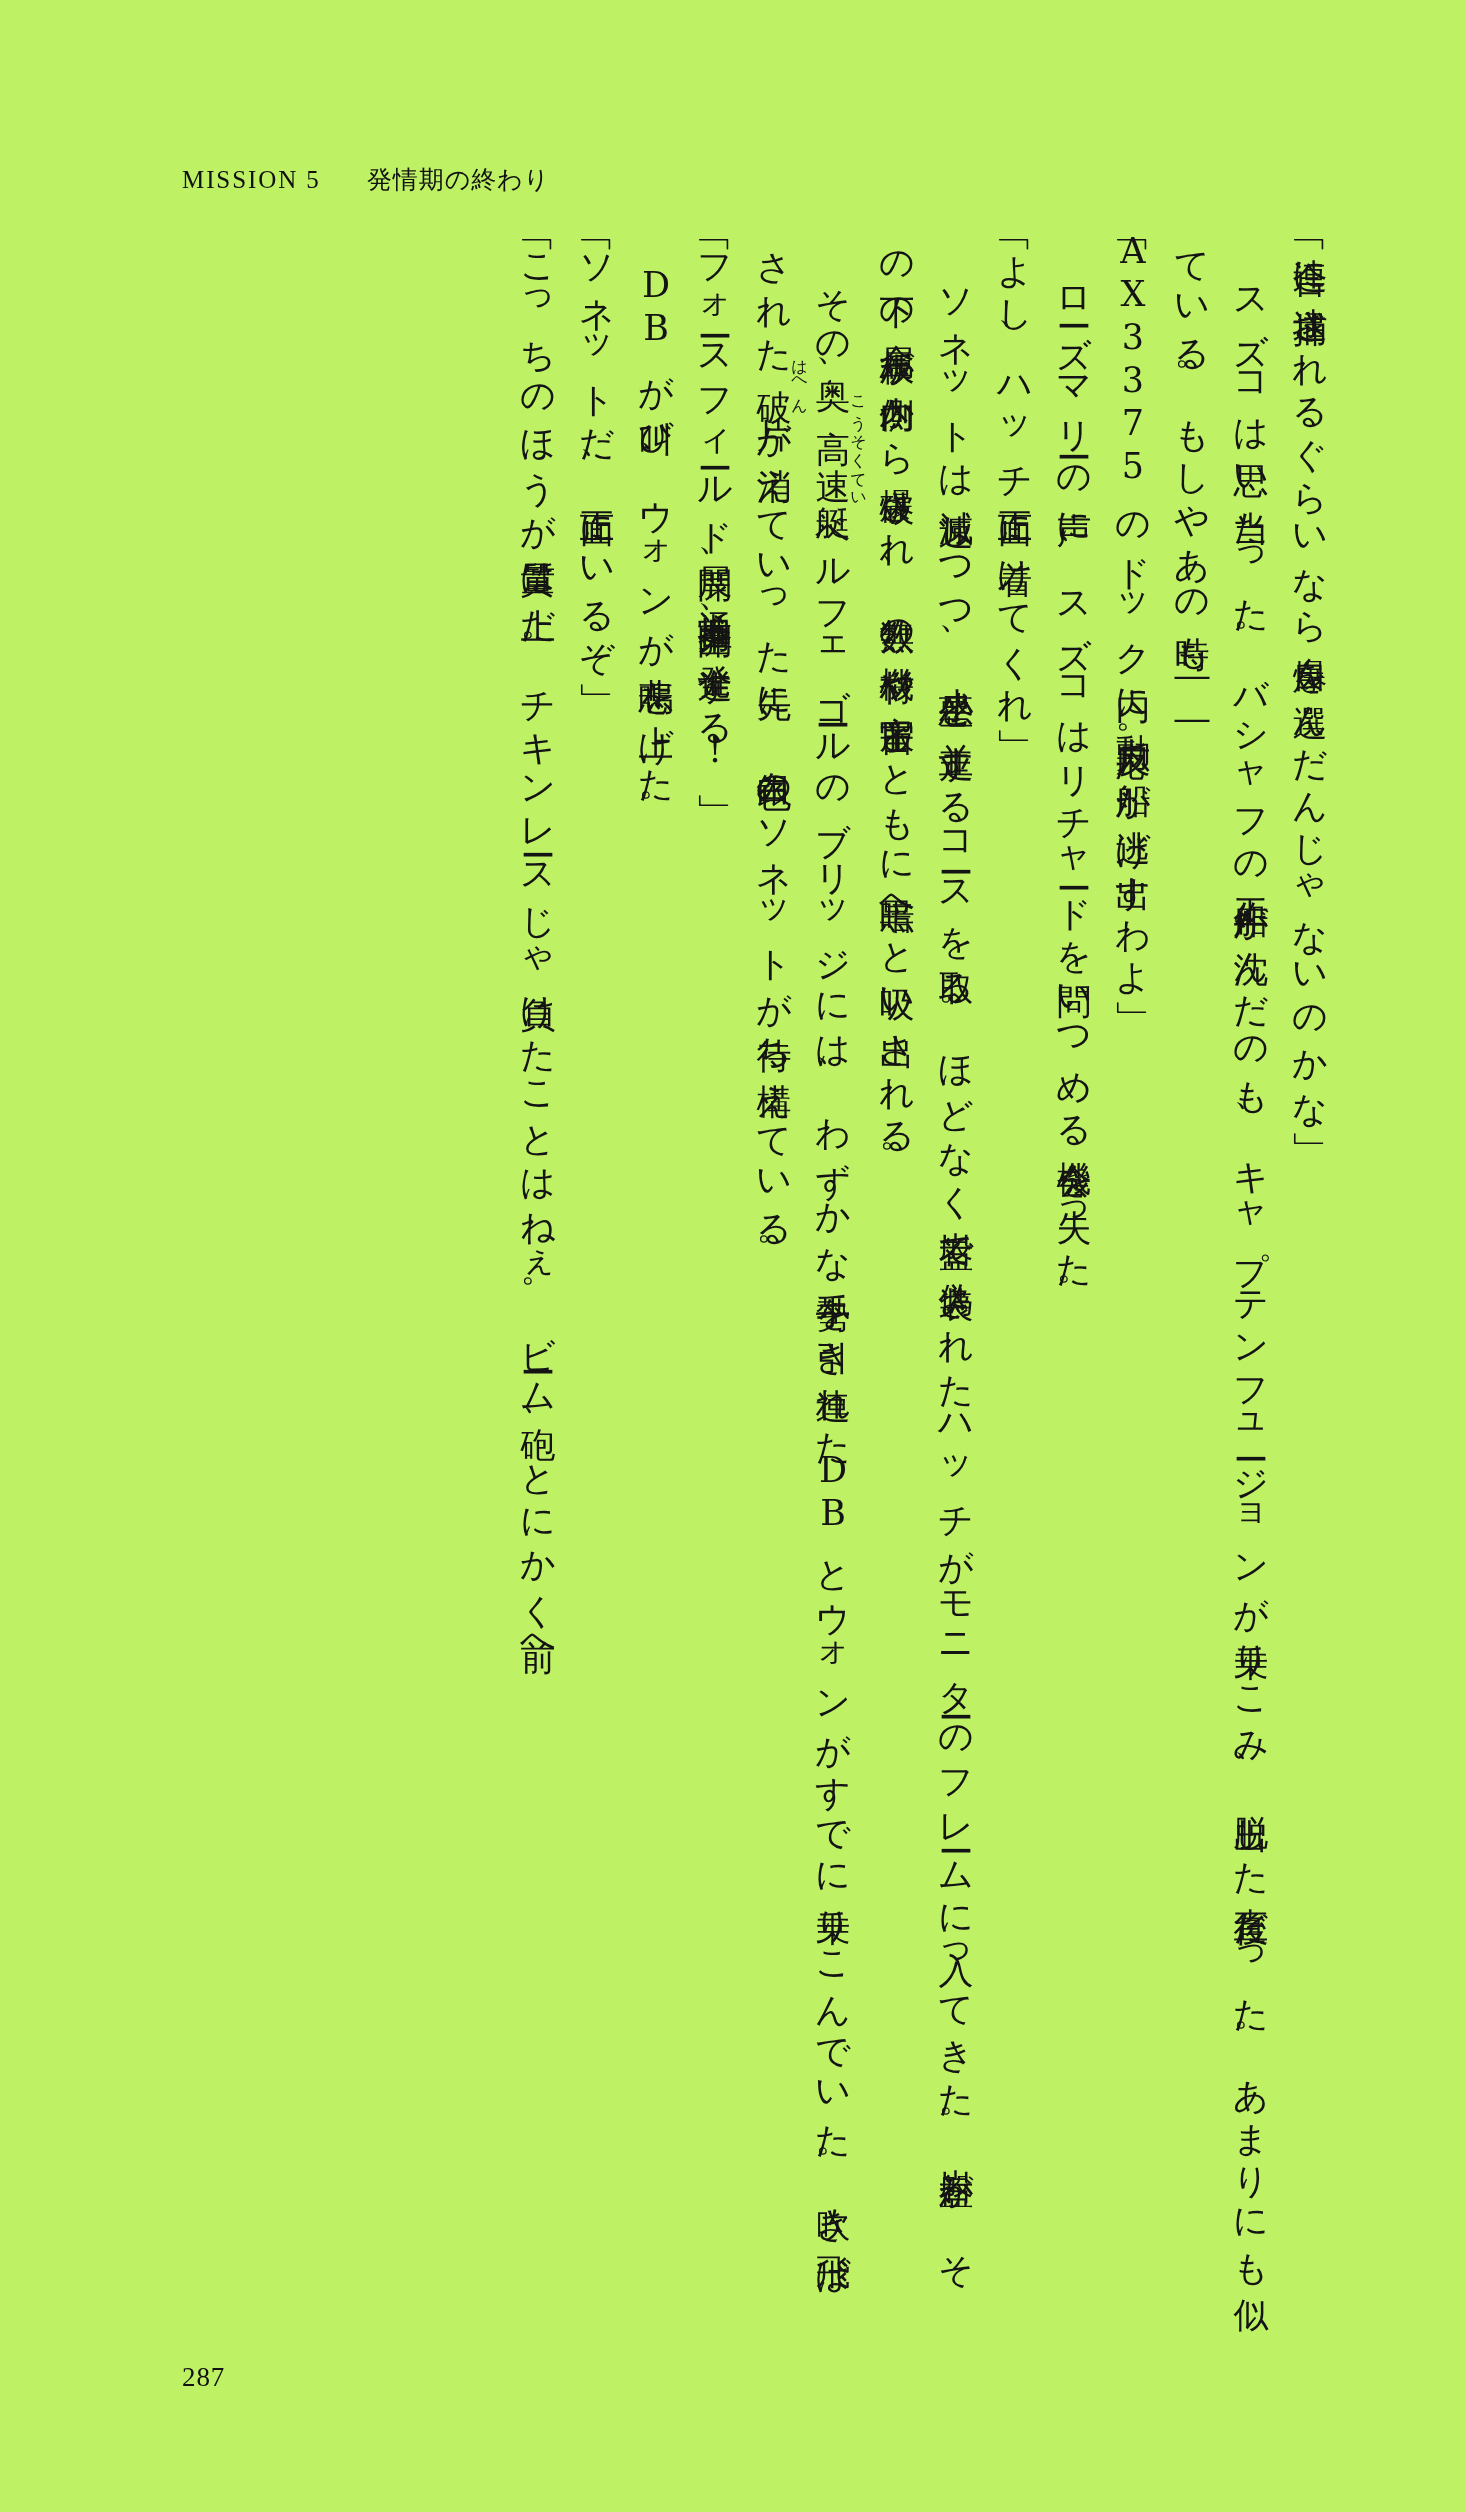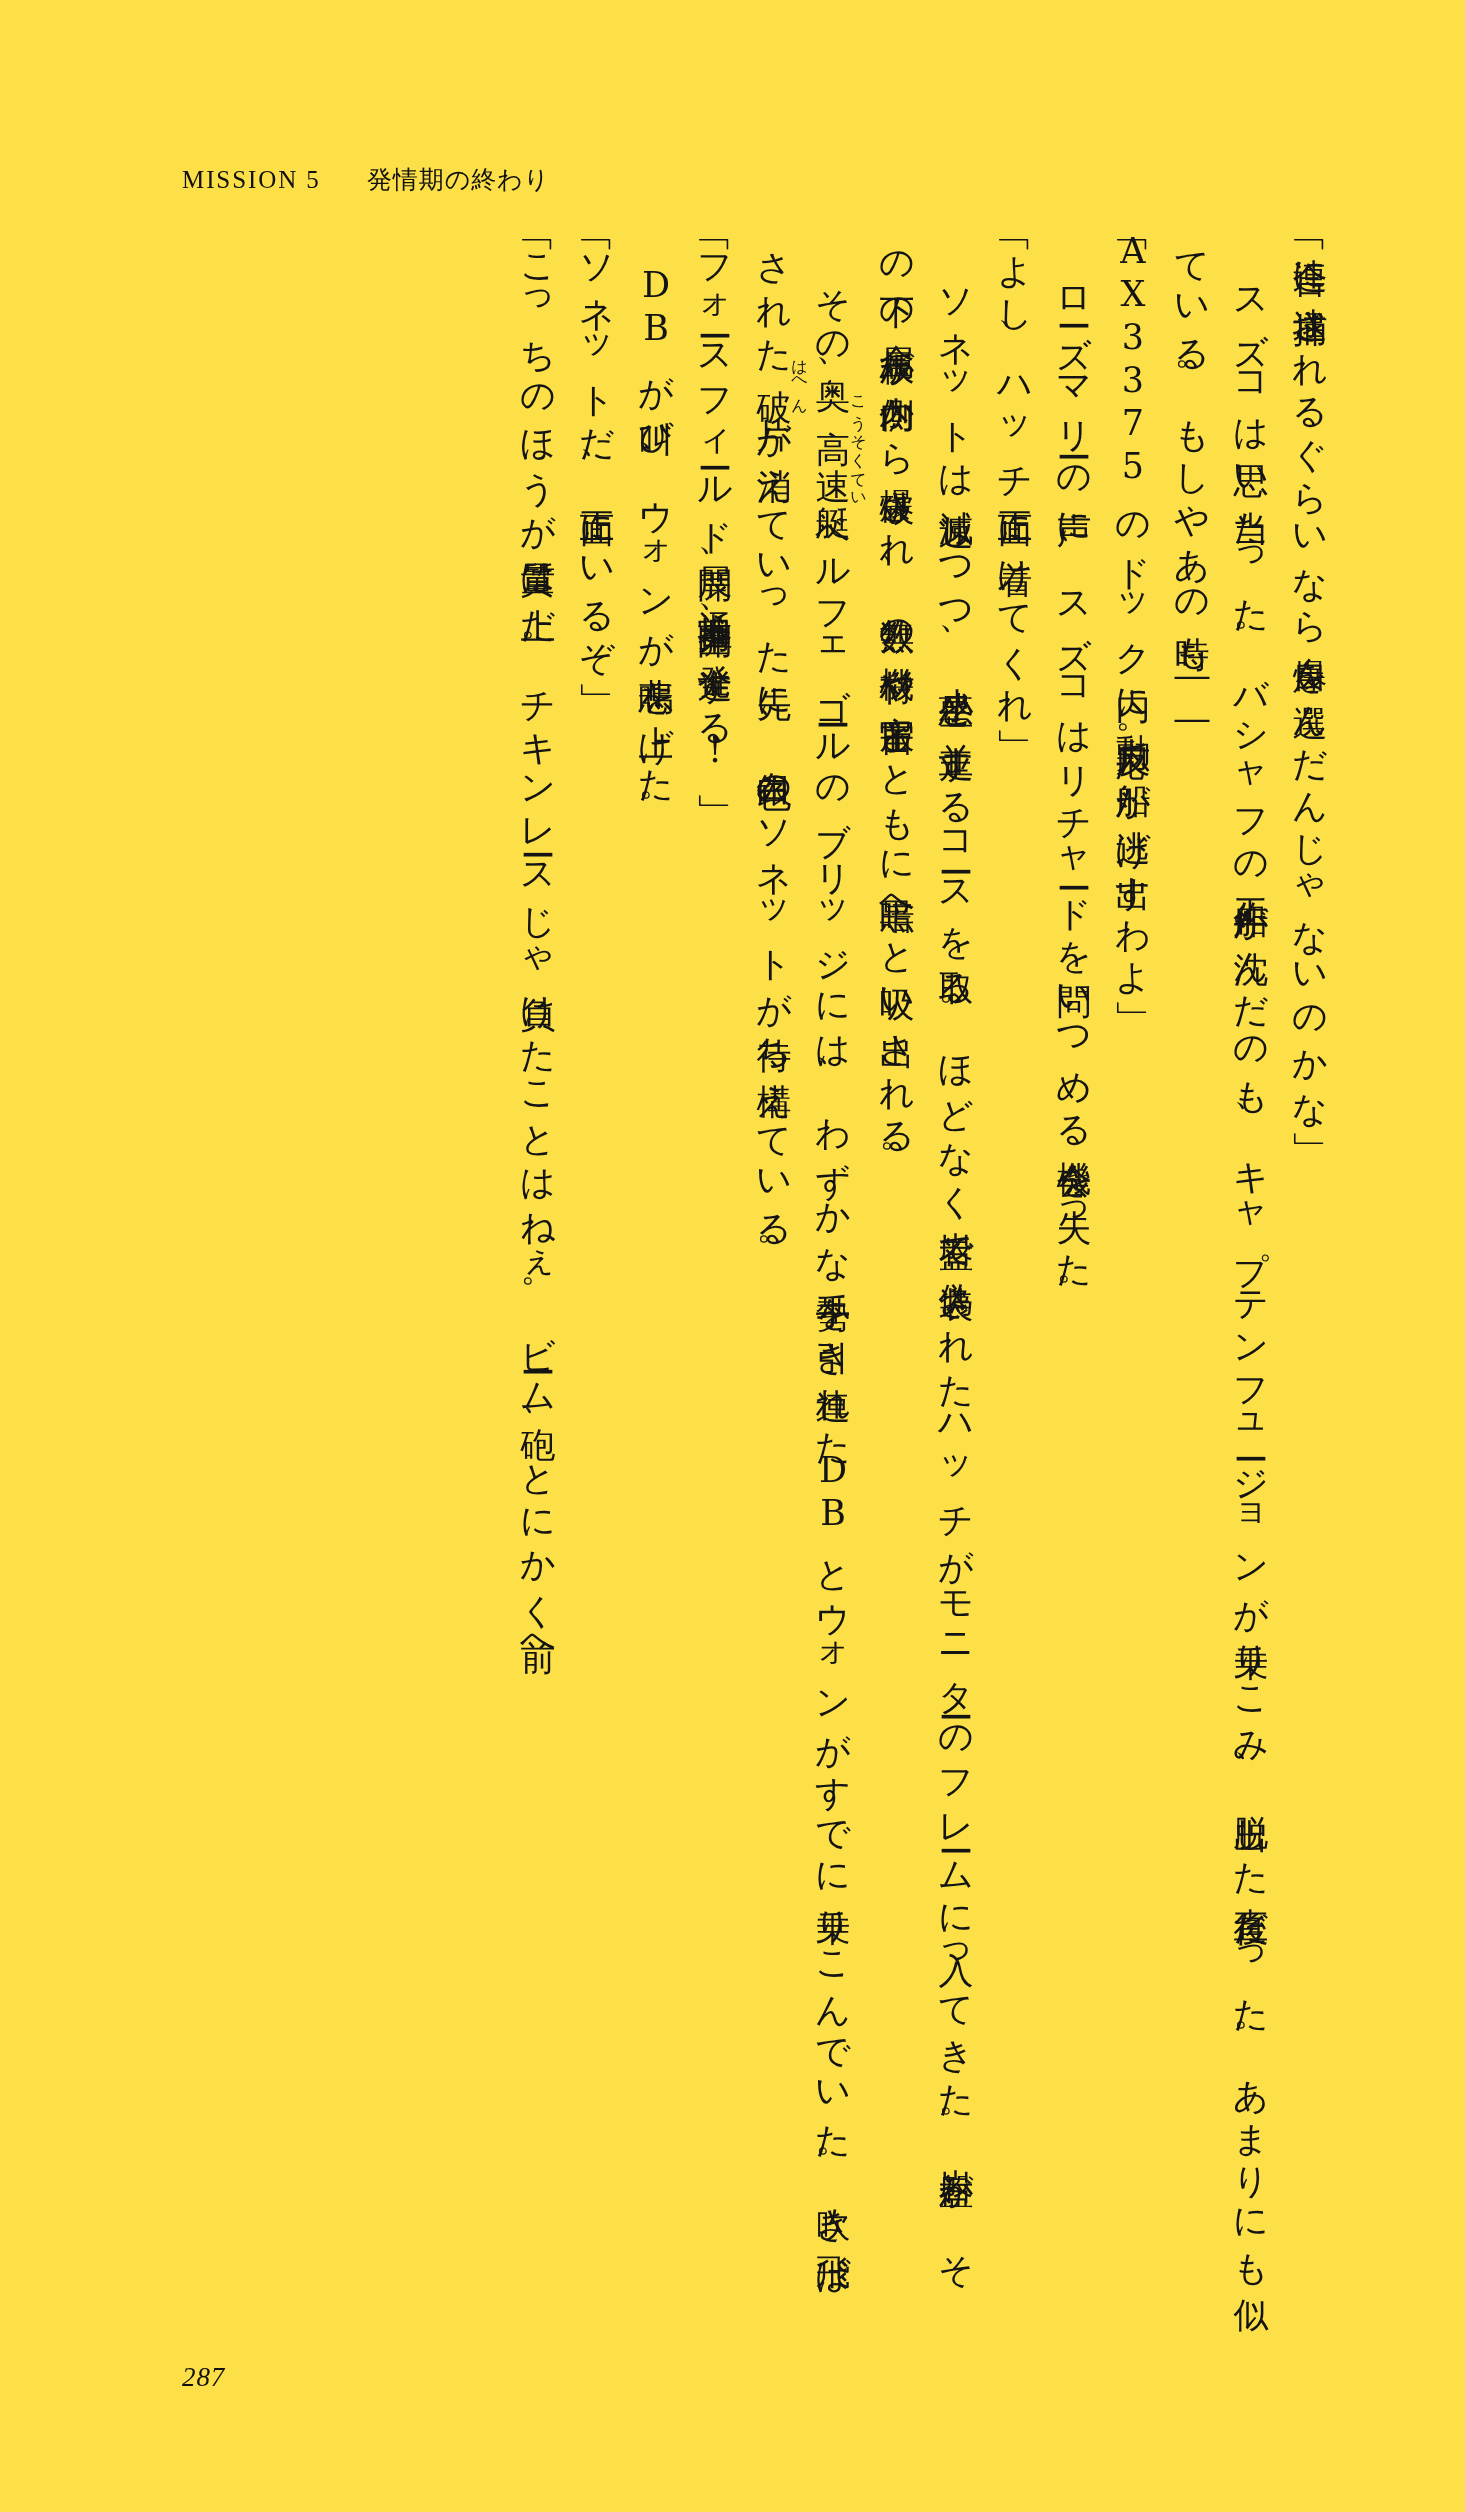--- a/index.html
+++ b/index.html
@@ -12,21 +12,21 @@
     height: 2512px;
     position: relative;
     font-family: "DejaVu Serif", "Liberation Serif", serif;
     color: #111111;
     overflow: hidden;
   }
 
   .page {
     position: absolute;
     inset: 0;
-    background: #fde047;
+    background: #bef264;
   }
 
   
   .running-head {
     position: absolute;
     top: 163px;
     left: 182px;
     font-family: "Liberation Serif", "DejaVu Serif", serif;
     font-size: 25px;
     letter-spacing: 0.9px;
@@ -90,21 +90,20 @@
     letter-spacing: 0.9px;
     line-height: 1;
   }
 
   
   .folio {
     position: absolute;
     left: 182px;
     top: 2362px;
     font-family: "Liberation Serif", "DejaVu Serif", serif;
-    font-style: italic;
     font-size: 27px;
     color: #111;
     letter-spacing: 0.9px;
   }
 </style>
 </head>
 <body>
 
 <div class="page">
 

